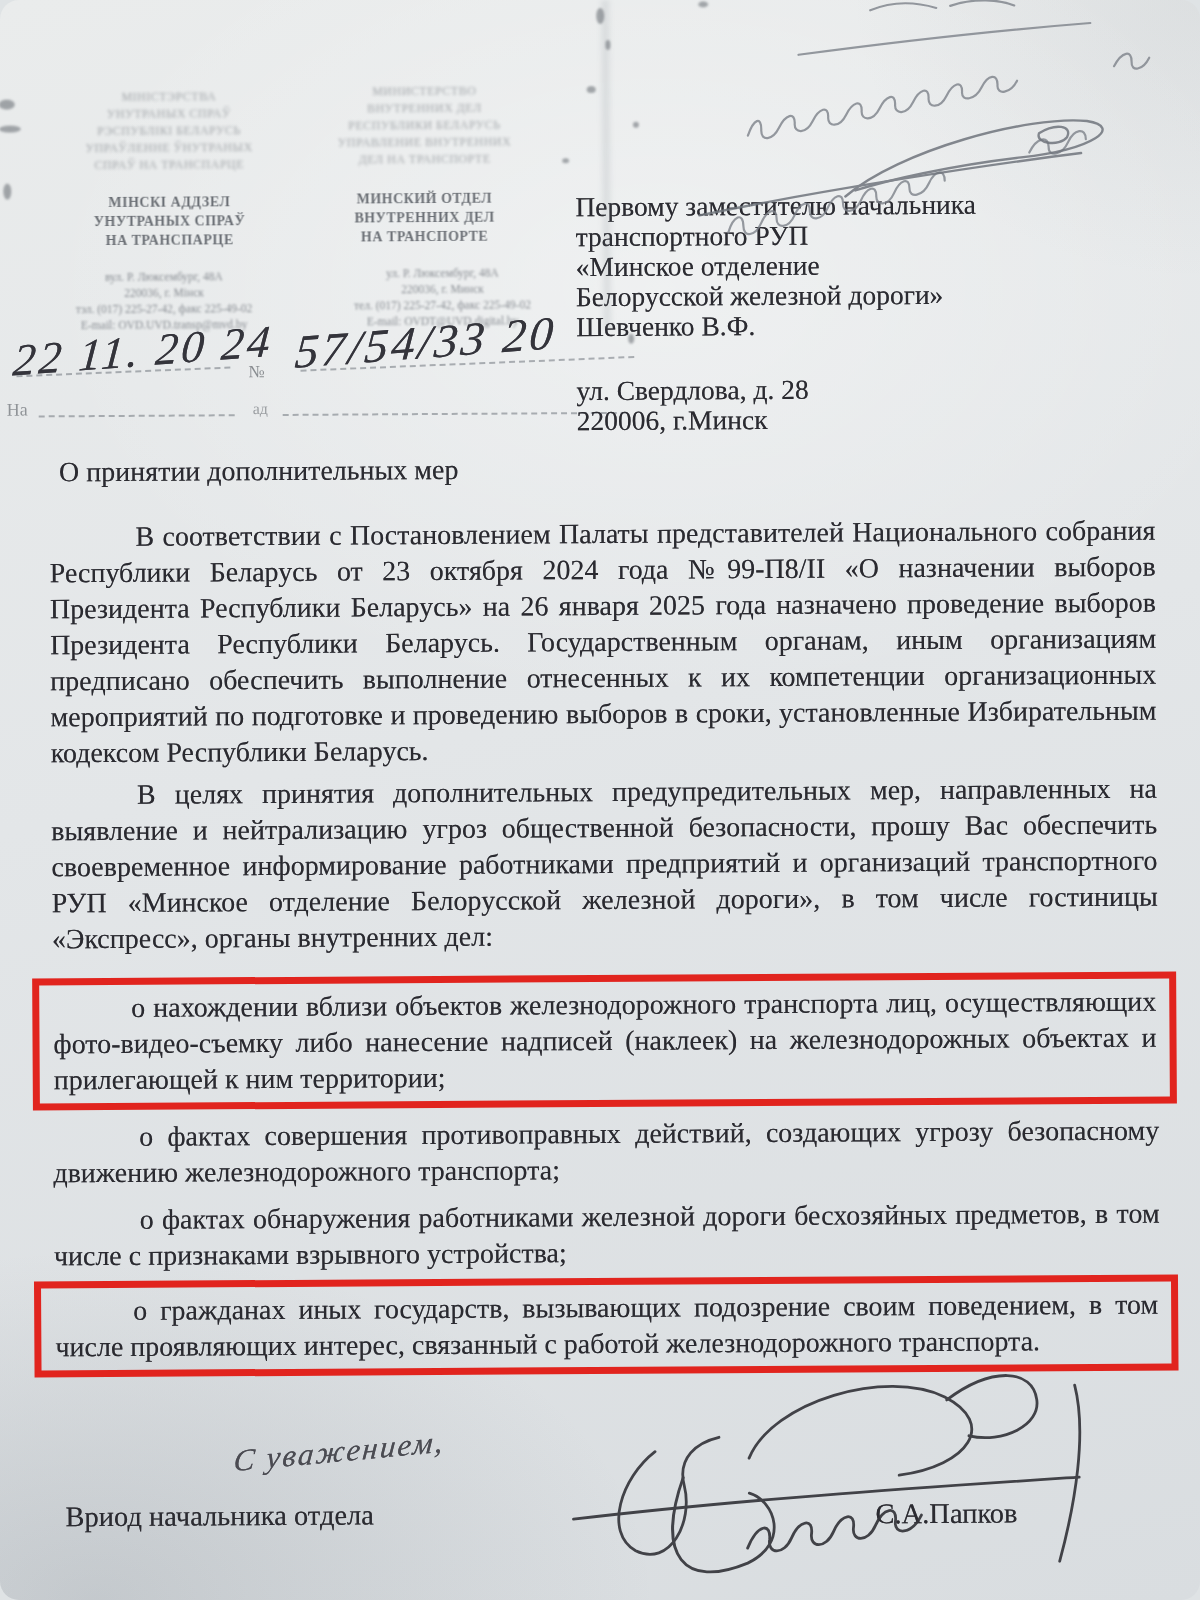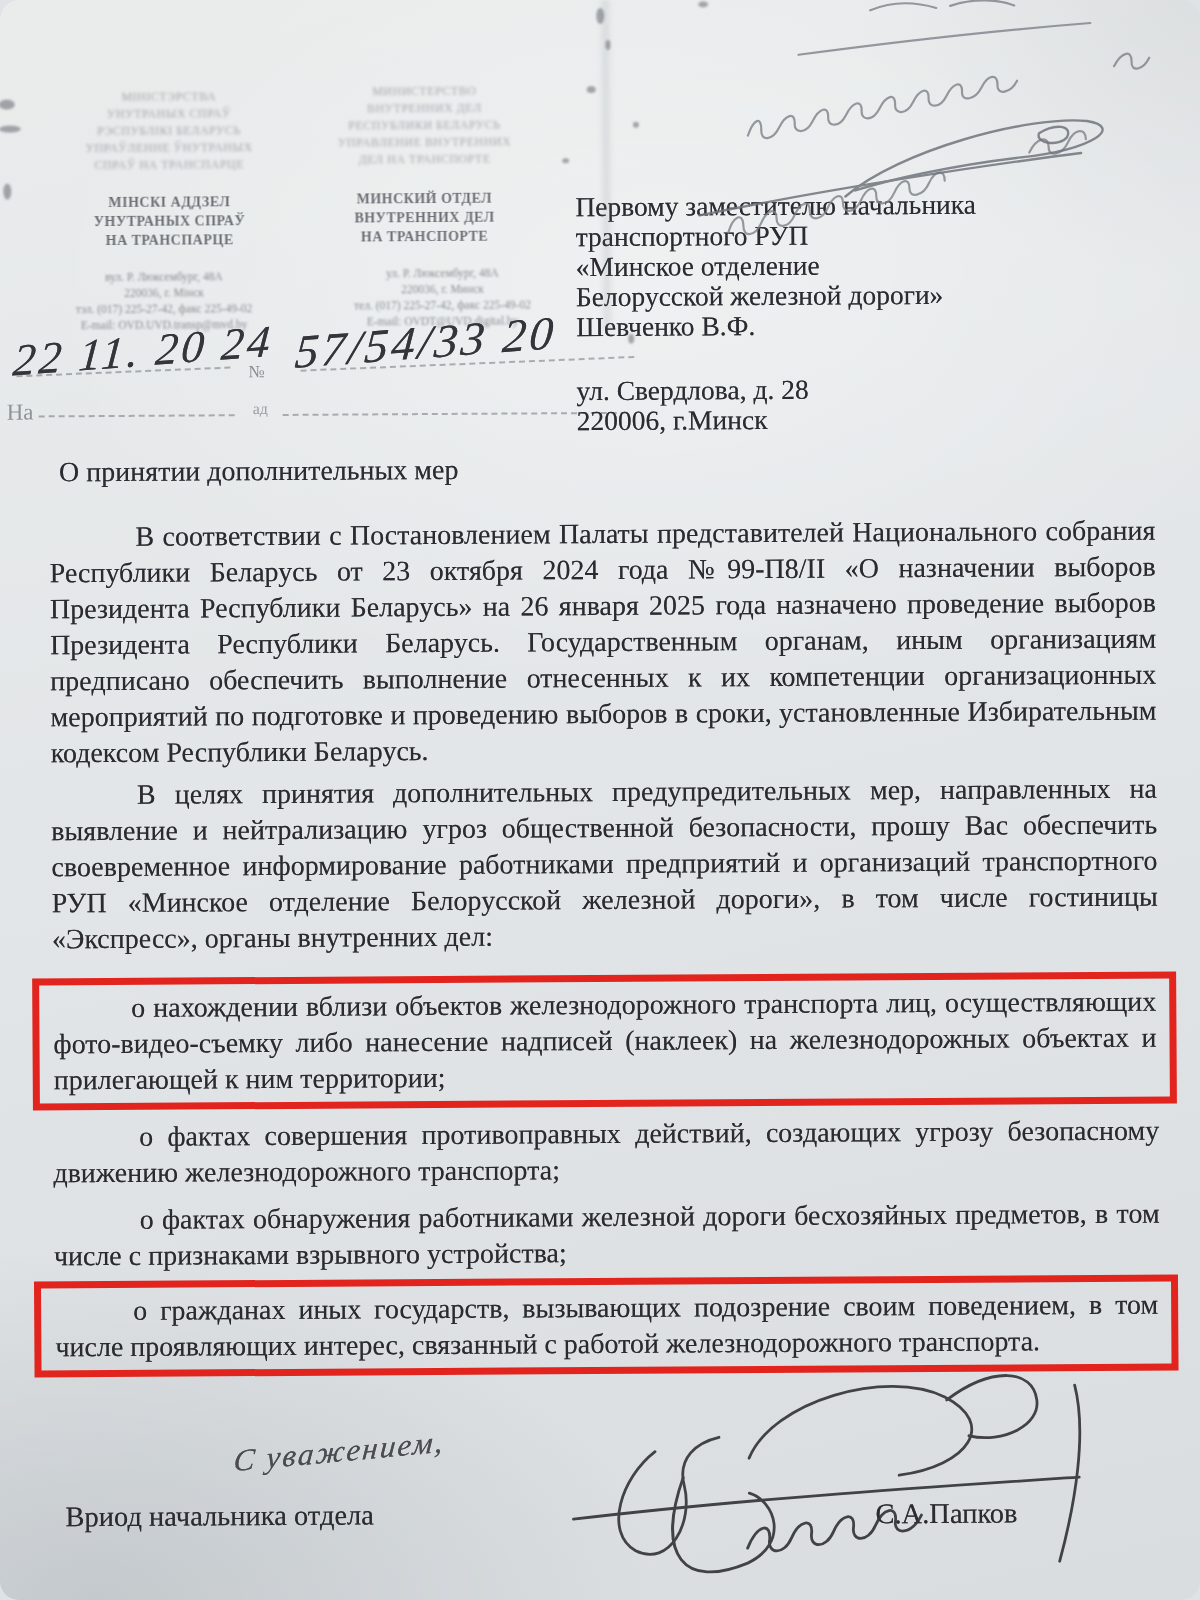--- a/index.html
+++ b/index.html
@@ -30,21 +30,21 @@
 
   
   .hw{position:absolute;font-style:italic;color:#34343b;
       transform:skewX(-9deg) rotate(-4deg);letter-spacing:3px;
       text-shadow:0 0 .5px rgba(40,40,50,.8);}
   .hw-date{left:14px;top:322px;font-size:45px;}
   .hw-number{left:296px;top:314px;font-size:47px;}
   .hw-closing{left:228px;top:1432px;font-size:31px;transform:skewX(-10deg) rotate(-5deg);
               opacity:.85;letter-spacing:2px;}
   .no-sign{position:absolute;left:248px;top:360px;font-size:17px;opacity:.55;color:#3a3f46;}
-  .na-label{position:absolute;left:6px;top:396px;font-size:23px;opacity:.5;color:#3a3f46;font-family:Liberation Serif, serif;}
+  .na-label{position:absolute;left:6px;top:396px;font-size:18px;opacity:.5;color:#3a3f46;font-family:Liberation Serif, serif;}
   .ot-label{position:absolute;left:252px;top:398px;font-size:16px;opacity:.45;color:#3a3f46;}
   .dashline{position:absolute;border-bottom:2px dashed #676d75;opacity:.5;}
 
   
   .recipient{position:absolute;left:576px;top:192px;width:575px;
              font-size:27.5px;line-height:30px;color:#2b2b31;
              text-shadow:0 0 .6px rgba(43,43,49,.65);}
   .recipient .gap{height:34px;}
 
   

